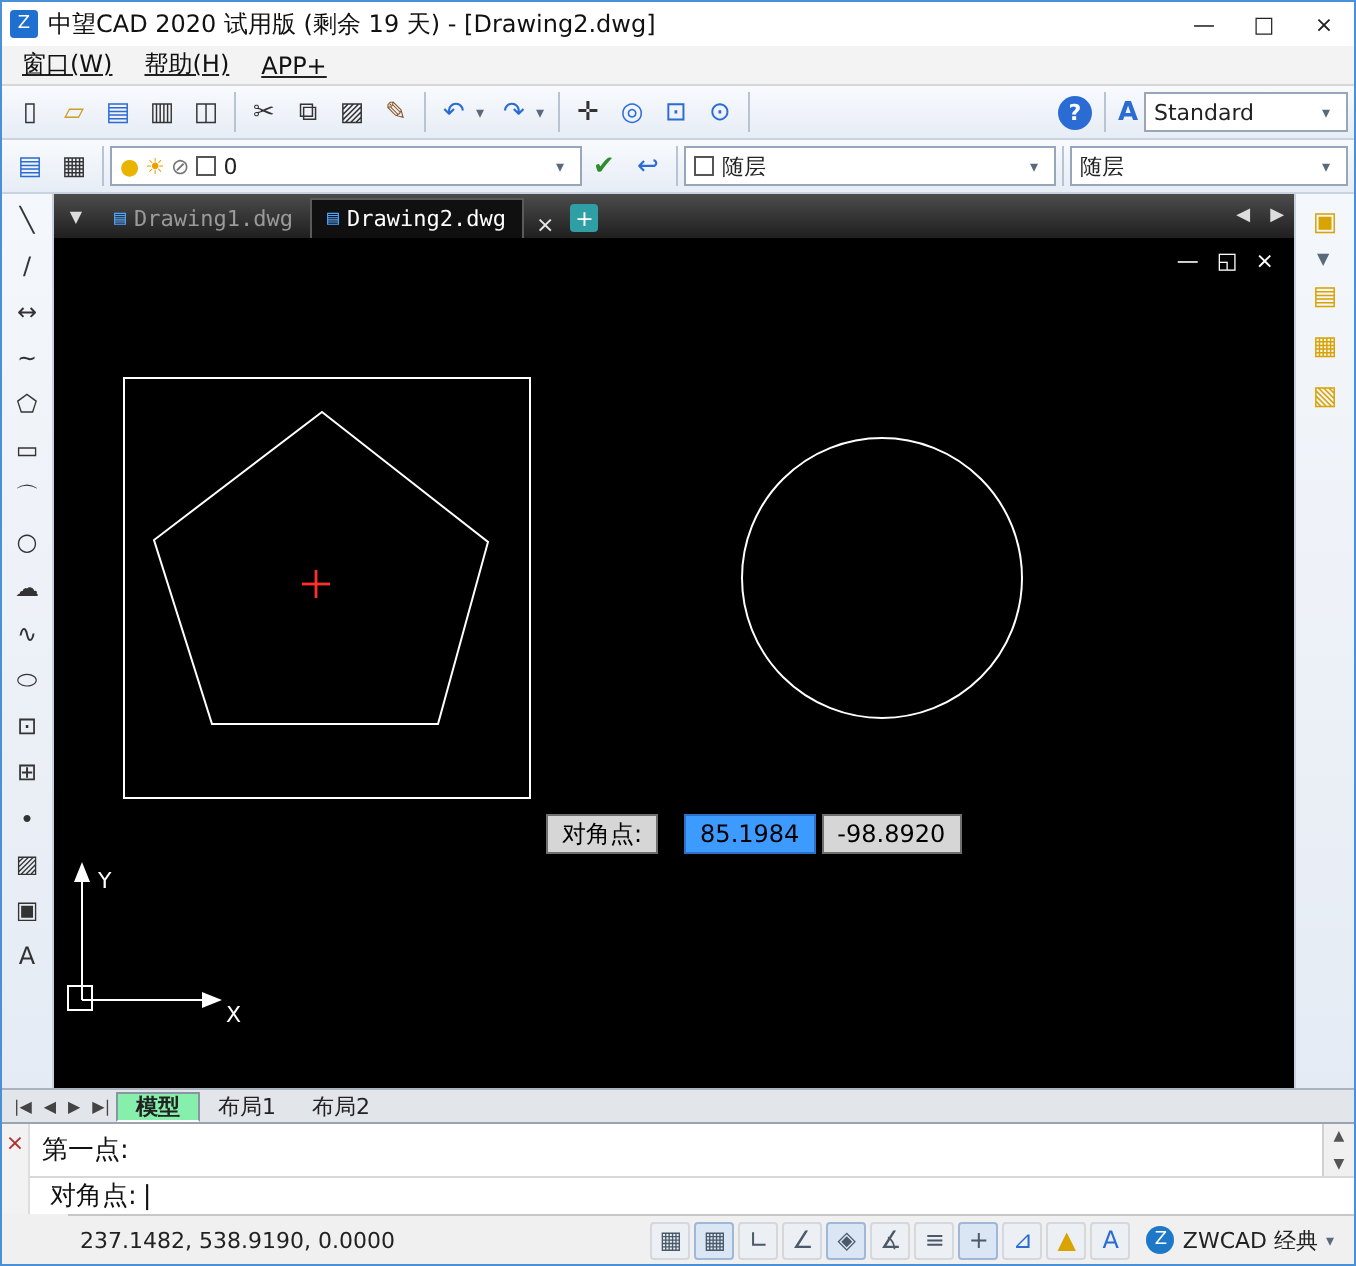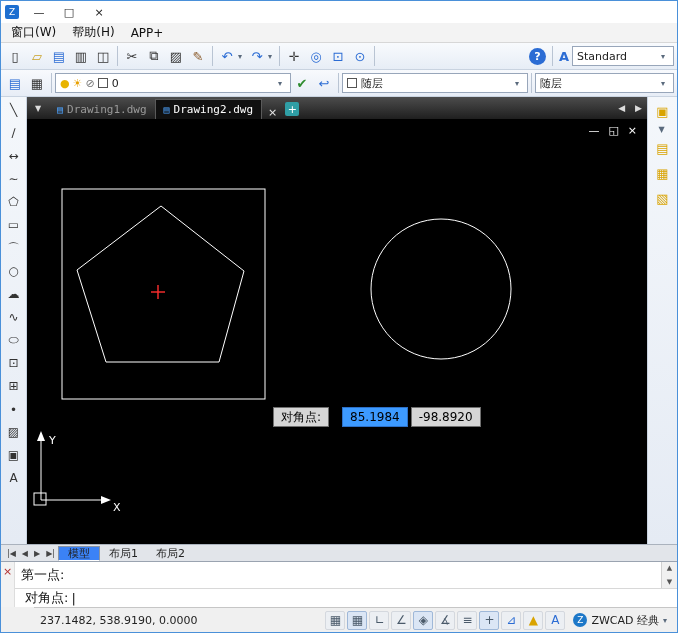--- a/index.html
+++ b/index.html
@@ -9,21 +9,21 @@
 
   
   .titlebar { height: 22px; background: #ffffff; display: flex; align-items: center; padding-left: 4px; flex: none; }
   .app-icon { width: 14px; height: 14px; background: #1e6fd0; color: #fff; font-size: 9px; display: flex; align-items: center; justify-content: center; border-radius: 2px; margin-right: 5px; }
   .title-text { font-size: 12px; color: #111; flex: 1; white-space: nowrap; overflow: hidden; }
   .win-btns { display: flex; height: 100%; }
   .win-btn { width: 30px; height: 100%; display: flex; align-items: center; justify-content: center; font-size: 11px; color: #222; }
 
   
   .menurow1 { height: 22px; background: #f3f3f3; display: flex; align-items: center; padding-left: 2px; flex: none; border-bottom: 1px solid #e3e3e3;}
-  .menurow2 { height: 20px; background: #f3f3f3; display: flex; align-items: center; padding-left: 2px; flex: none; border-bottom: 1px solid #d7d7d7;}
+  .menurow2 { height: 20px; background: #f3f3f3; display: flex; align-items: center; padding-left: 2px; flex: none; border-bottom: 1px solid #d7d7d7; text-decoration: underline;}
   .menu-item { padding: 0 8px; height: 100%; display: flex; align-items: center; white-space: nowrap; font-size: 12px; color: #111; }
 
   
   .toolbar { height: 27px; background: linear-gradient(#f8fafd, #e7edf6); border-bottom: 1px solid #c9d3e0; display: flex; align-items: center; padding: 0 3px; flex: none; white-space: nowrap; }
   .tbtn { width: 22px; height: 22px; display: inline-flex; align-items: center; justify-content: center; font-size: 13px; color: #3c4a5a; border-radius: 2px; flex: none; }
   .tbtn.blue { color: #2b6cd4; }
   .tbtn.dark { color: #333; }
   .sep { width: 1px; height: 20px; background: #b9c4d3; margin: 0 3px; flex: none; }
   .dd-arrow { font-size: 8px; color: #5a6a7d; width: 8px; flex: none; }
   .help-btn { width: 17px; height: 17px; border-radius: 50%; background: #2b6cd4; color: #fff; font-size: 11px; font-weight: bold; display: inline-flex; align-items: center; justify-content: center; margin: 0 3px; flex: none; }
@@ -59,21 +59,21 @@
   .mdi-btns { position: absolute; top: 5px; right: 10px; display: flex; gap: 9px; z-index: 3; }
   .mdi-btns span { color: #fff; font-size: 11px; }
   .coord-tip { position: absolute; left: 246px; top: 288px; display: flex; gap: 3px; z-index: 2; font-size: 12px; }
   .tip-box { background: #d6d6d6; border: 1px solid #6f6f6f; padding: 1px 7px; color: #000; height: 20px; display: flex; align-items: center; }
   .tip-box.sel { background: #3d9aff; border-color: #2c70c8; color: #000; margin-left: 10px; }
 
   
   .layouttabs { height: 17px; background: #e2e5ea; border-top: 1px solid #aab2bd; display: flex; align-items: center; padding-left: 3px; flex: none; font-size: 11px; }
   .lt-nav { font-size: 8px; color: #444; padding: 0 3px; }
   .lt-tab { padding: 0 9px; height: 15px; display: flex; align-items: center; color: #222; }
-  .lt-tab.active { background: #3b82f6; border: 1px solid #8a94a3; border-bottom-color: #fff; font-weight: normal; }
+  .lt-tab.active { background: #86efac; border: 1px solid #8a94a3; border-bottom-color: #fff; font-weight: bold; }
 
   
   .command { height: 46px; background: #fff; border-top: 1px solid #9aa3b0; display: flex; flex: none; }
   .cmd-close-col { width: 14px; display: flex; justify-content: center; padding-top: 3px; background: #f2f2f2; border-right: 1px solid #ddd; }
   .cmd-close { color: #b03030; font-size: 11px; }
   .cmd-body { flex: 1; display: flex; flex-direction: column; min-width: 0; }
   .cmd-history { height: 39px; display: flex; border-bottom: 1px solid #d8d8d8; }
   .cmd-line { flex: 1; display: flex; align-items: center; padding-left: 6px; font-size: 13px; color: #111; }
   .cmd-scroll { width: 16px; background: #f0f0f0; border-left: 1px solid #d0d0d0; display: flex; flex-direction: column; justify-content: space-between; align-items: center; }
   .cmd-scroll span { font-size: 7px; color: #555; padding: 2px 0; }
@@ -92,20 +92,21 @@
   .workspace { display: flex; align-items: center; margin-left: 8px; white-space: nowrap; }
   .ws-logo { width: 14px; height: 14px; border-radius: 50%; background: #1e78c8; color: #fff; font-size: 9px; display: flex; align-items: center; justify-content: center; margin-right: 4px; }
 </style>
 </head>
 <body>
 
 <div class="window">
 
   <div class="titlebar">
     <span class="app-icon">Z</span>
+    <span class="title-text">中望CAD 2020 试用版 (剩余 19 天) - [Drawing2.dwg]</span>
     <div class="win-btns">
       <span class="win-btn">—</span>
       <span class="win-btn">□</span>
       <span class="win-btn">×</span>
     </div>
   </div>
 
 
   <div class="menurow2">
     <span class="menu-item">窗口(W)</span>

